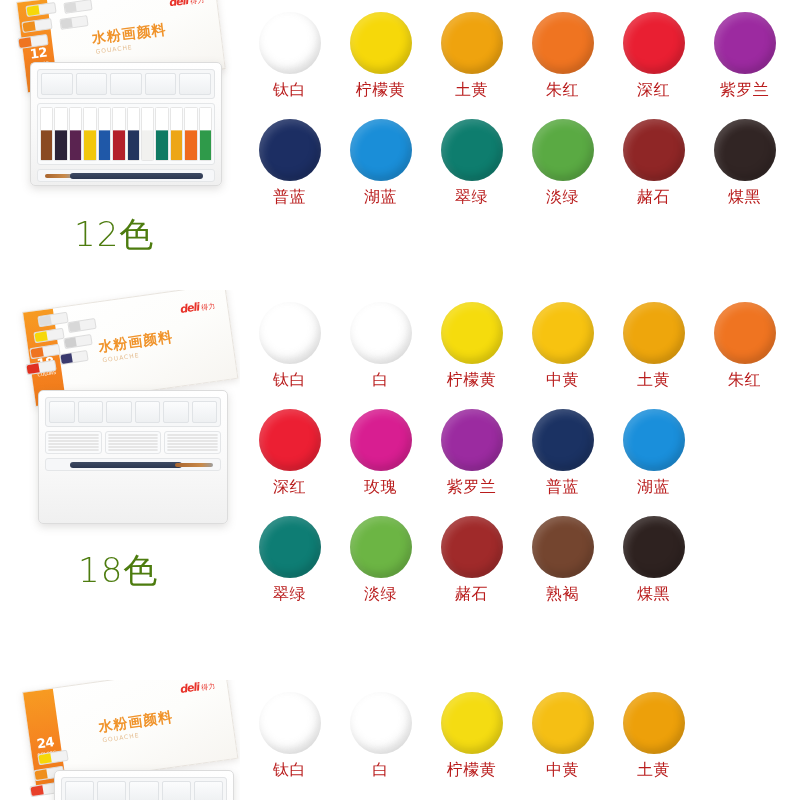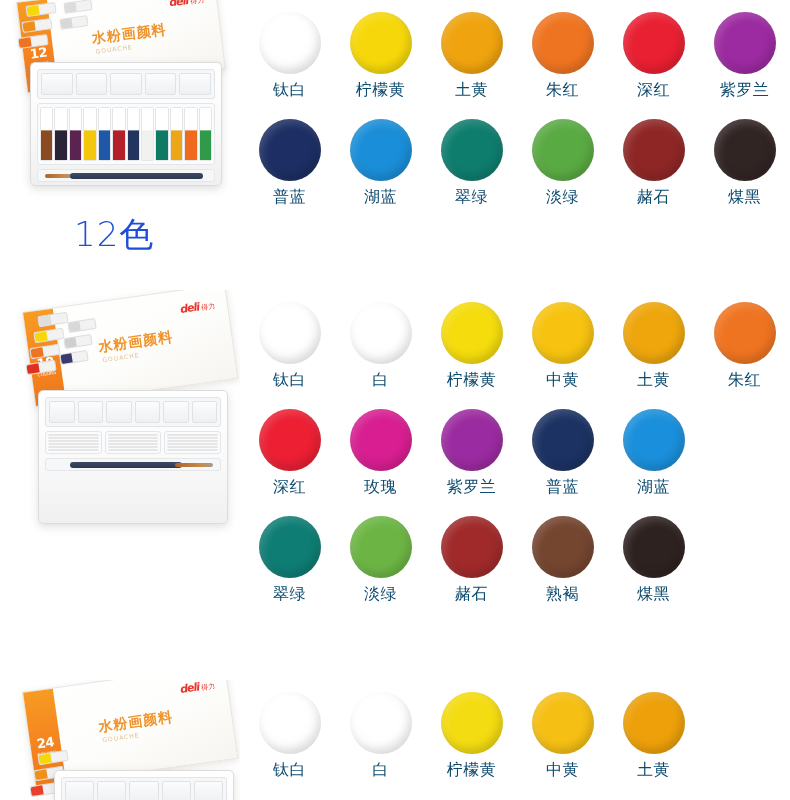--- a/index.html
+++ b/index.html
@@ -137,21 +137,21 @@
     border-radius:3px;
   }
   .brush {
     position:absolute; left:4%; width:16%; top:4px; height:4px;
     background: linear-gradient(90deg,#a9652f 0%,#c98a4a 70%,#9d9d9d 100%);
     border-radius:2px;
   }
   .count-label {
     position:absolute;
     font-size: 34px;
-    color: #1d4ed8;
+    color: #4d7c0f;
     font-weight: 300;
     letter-spacing: 1px;
     white-space: nowrap;
   }
 
   
   .grid-pane {
     flex: 1 1 auto;
     padding-top: 12px;
     padding-left: 4px;
@@ -175,21 +175,21 @@
   }
   .dot.white {
     background: radial-gradient(circle at 38% 32%, #ffffff 0%, #ffffff 58%, #fbfbfb 72%, #f2f2f2 88%, #e2e2e2 100%);
     box-shadow: inset -3px -5px 10px rgba(150,150,150,.30),
                 inset 2px 3px 6px rgba(255,255,255,.9);
   }
   .cap {
     margin-top: 8px;
     font-size: 16px;
     line-height: 1;
-    color: #0c4a6e;
+    color: #b91c1c;
     letter-spacing: .5px;
   }
   .srow + .srow { margin-top: 21px; }
 </style>
 </head>
 <body>
 
 <div class="section sec-12">
 
   <div class="photo-pane">
@@ -389,20 +389,21 @@
             <div class="tube h" style="--c:#6cb544"></div>
             <div class="tube h" style="--c:#0e7d74"></div>
           </div>
         </div>
         <div class="brushrow">
           <div class="knife" style="left:14%;right:22%"></div>
           <div class="brush" style="left:74%;width:22%"></div>
         </div>
       </div>
 
+      <div class="count-label" style="left:70px; top:258px;">18色</div>
     </div>
   </div>
 
   <div class="grid-pane">
     <div class="srow">
       <div class="cell">
         <div class="dot white" style="--c:#ffffff"></div>
         <div class="cap">钛白</div>
       </div>
       <div class="cell">

